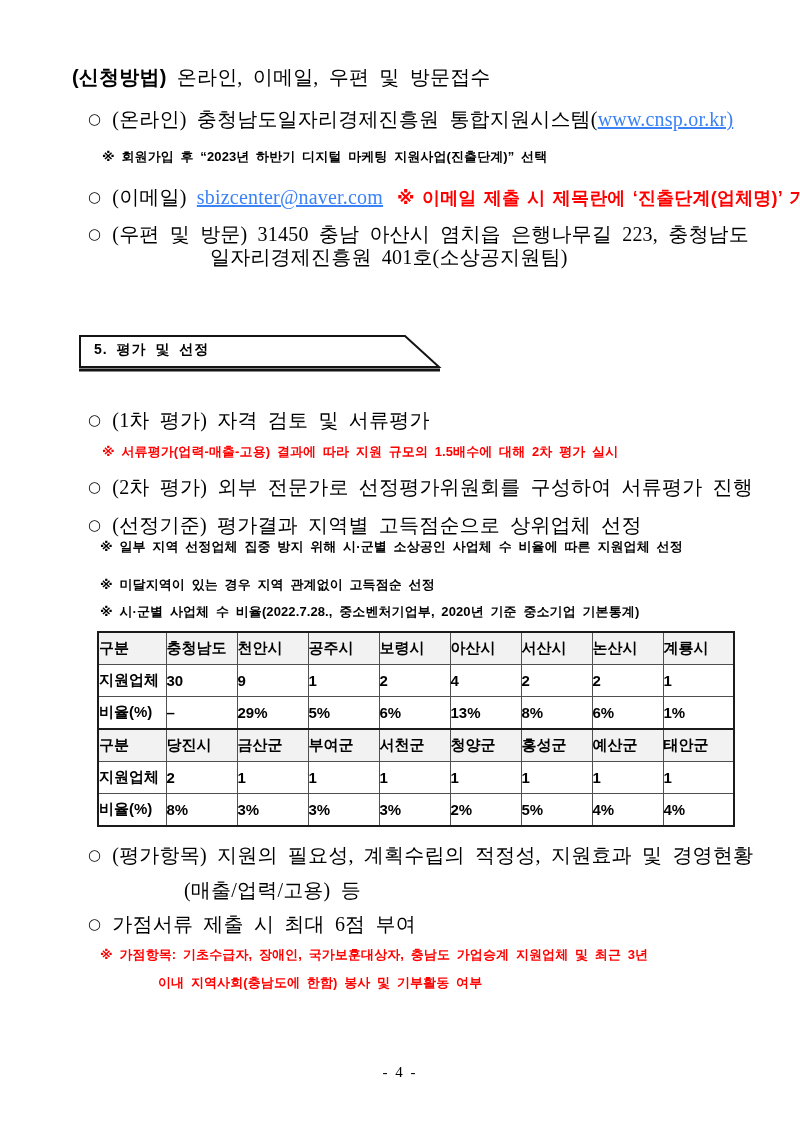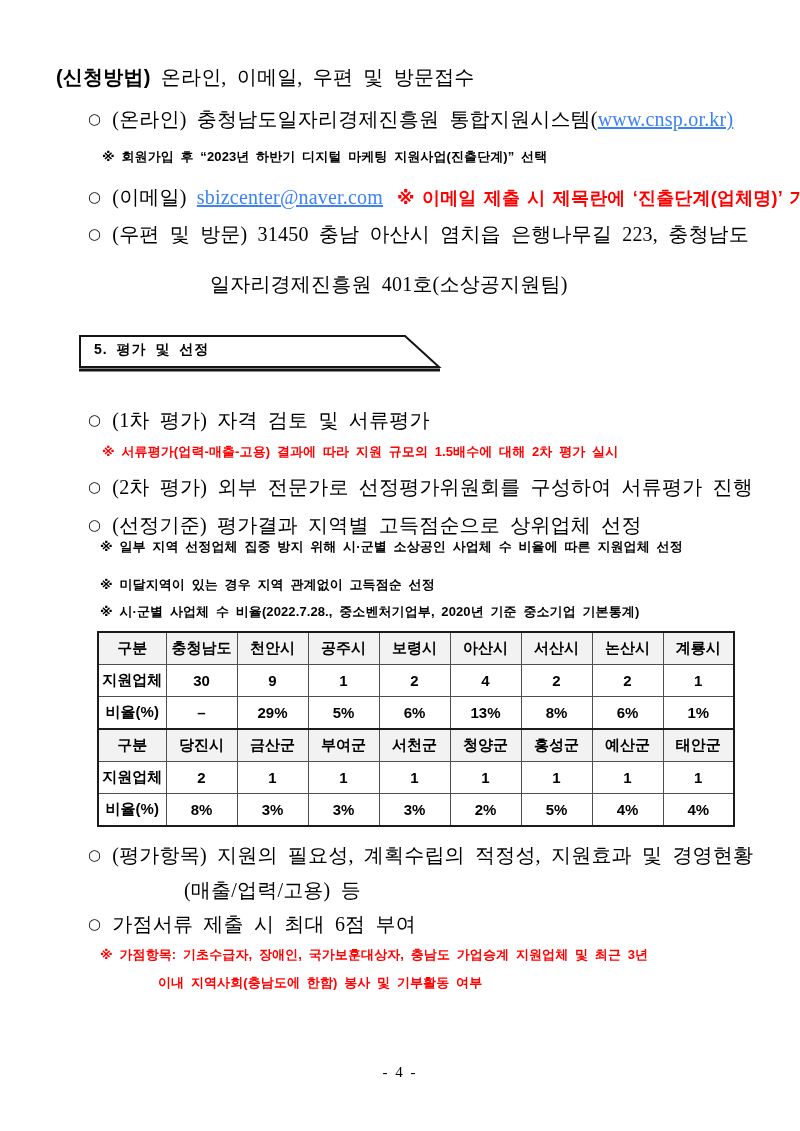--- a/index.html
+++ b/index.html
@@ -33,53 +33,53 @@
     font-family:"Liberation Sans","DejaVu Sans",sans-serif;
     font-weight:700;font-size:14px;letter-spacing:1px;word-spacing:4px;
   }
   
   table.region{
     position:absolute;left:97px;top:631px;width:638px;
     border-collapse:collapse;table-layout:fixed;
     border:2px solid #1b1b1b;
   }
   table.region td{
-    border:1px solid #4f4f4f;height:31px;text-align:center;vertical-align:middle;
+    border:1px solid #4f4f4f;height:31px;text-align:left;vertical-align:middle;
     font-family:"Liberation Sans","DejaVu Sans",sans-serif;
     font-weight:700;font-size:15px;padding:0;
   }
   table.region tr.hdr td{background:#f2f2f2;}
   table.region tr.sec2 td{border-top:2px solid #1b1b1b;}
   .footer{
     position:absolute;left:0;top:1064px;width:800px;text-align:center;
     font-size:15px;letter-spacing:2px;
   }
 </style>
 </head>
 <body>
 
-<div class="abs serif20" style="left:56px;top:64px;">
+<div class="abs serif20" style="left:72px;top:64px;">
   <span class="boldsans" style="font-size:20px;">(신청방법)</span>
   <span>온라인, 이메일, 우편 및 방문접수</span>
 </div>
 
 <div class="abs serif20" style="left:88px;top:106px;">
   <span class="bullet">○</span><span>(온라인) 충청남도일자리경제진흥원 통합지원시스템(</span><a href="#" class="doclink">www.cnsp.or.kr)</a>
 </div>
 
 <div class="abs note" style="left:102px;top:148px;">※ 회원가입 후 “2023년 하반기 디지털 마케팅 지원사업(진출단계)” 선택</div>
 
 <div class="abs serif20" style="left:88px;top:184px;">
   <span class="bullet">○</span><span>(이메일) </span><a href="#" class="doclink">sbizcenter@naver.com</a><span class="emailnote">※ 이메일 제출 시 제목란에 ‘진출단계(업체명)’ 기재</span>
 </div>
 
 <div class="abs serif20" style="left:88px;top:221px;">
   <span class="bullet">○</span><span>(우편 및 방문) 31450 충남 아산시 염치읍 은행나무길 223, 충청남도</span>
 </div>
-<div class="abs serif20" style="left:210px;top:271px;">일자리경제진흥원 401호(소상공지원팀)</div>
+<div class="abs serif20" style="left:210px;top:244px;">일자리경제진흥원 401호(소상공지원팀)</div>
 
 <svg class="abs" style="left:78px;top:333px;" width="366" height="41">
   <polygon points="2,3 327,3 361,34 2,34" fill="#ffffff" stroke="#141414" stroke-width="2"></polygon>
   <line x1="1" y1="37" x2="362" y2="37" stroke="#141414" stroke-width="3"></line>
 </svg>
 <div class="banner-text">5. 평가 및 선정</div>
 
 <div class="abs serif20" style="left:88px;top:407px;">
   <span class="bullet">○</span><span>(1차 평가) 자격 검토 및 서류평가</span>
 </div>

